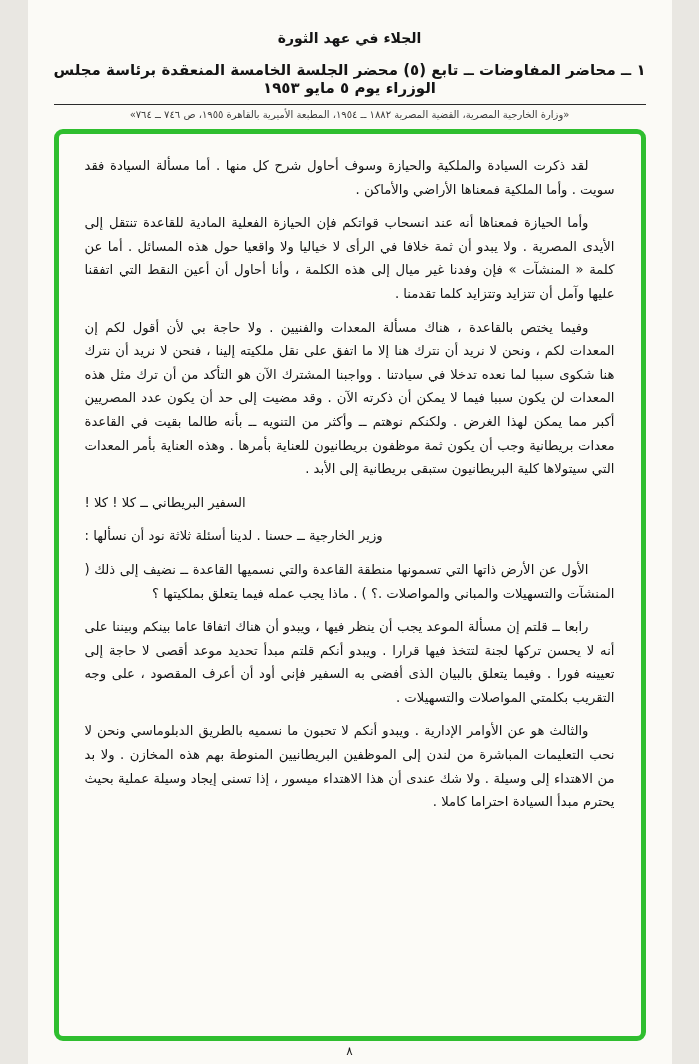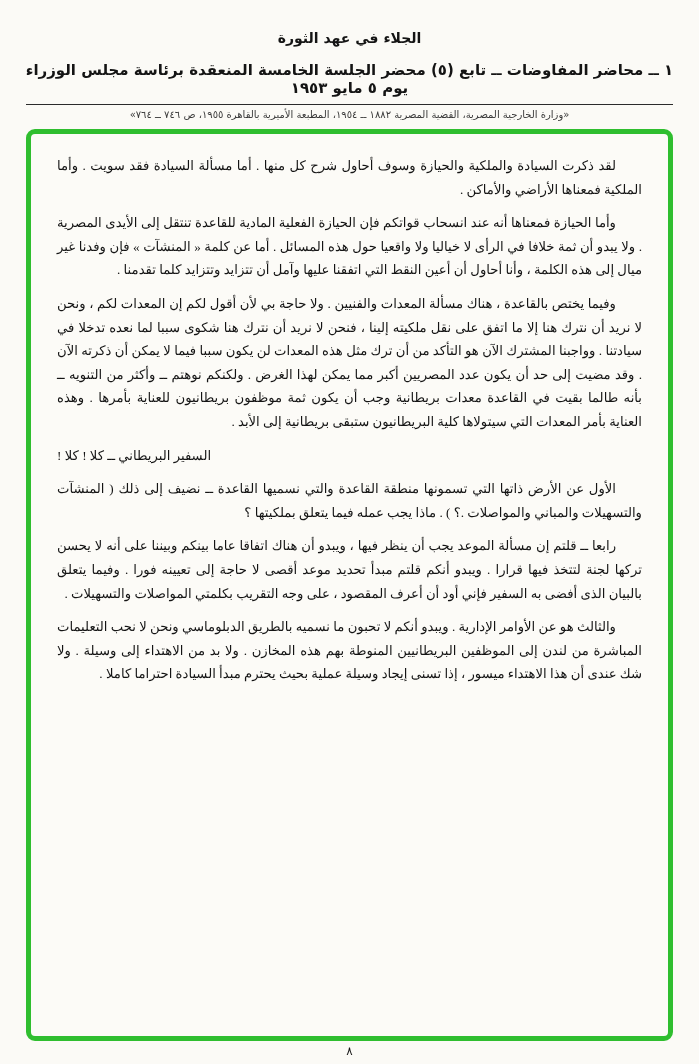--- a/index.html
+++ b/index.html
@@ -2,21 +2,21 @@
 <html lang="ar"><head>
 <meta charset="utf-8">
 <style>
   html, body { margin: 0; padding: 0; }
   body {
     background: #e9e7e2;
     font-family: "DejaVu Sans", sans-serif;
   }
   .page {
     position: relative;
-    width: 699px;
+    width: 644px;
     height: 1064px;
     margin: 0 auto;
     background: #fbfaf6;
     box-sizing: border-box;
     color: #141414;
     overflow: hidden;
   }
   .header {
     text-align: center;
     padding-top: 30px;
@@ -54,21 +54,20 @@
     background: #fcfbf7;
   }
   .para {
     direction: rtl;
     text-align: justify;
     font-size: 13.2px;
     line-height: 23.6px;
     margin: 0 0 10px 0;
     text-indent: 26px;
     color: #141414;
-    font-family: Liberation Serif, serif;
   }
   .para.dialogue {
     text-align: left;
     text-indent: 56px;
   }
   .footer {
     position: absolute;
     bottom: 6px;
     left: 0;
     right: 0;
@@ -87,20 +86,21 @@
     <div class="doc-heading">١ ــ محاضر المفاوضات ــ تابع (٥) محضر الجلسة الخامسة المنعقدة برئاسة مجلس الوزراء يوم ٥ مايو ١٩٥٣</div>
     <hr class="header-rule">
     <div class="doc-citation">«وزارة الخارجية المصرية، القضية المصرية ١٨٨٢ ــ ١٩٥٤، المطبعة الأميرية بالقاهرة ١٩٥٥، ص ٧٤٦ ــ ٧٦٤»</div>
   </div>
 
   <div class="green-box">
     <p class="para">لقد ذكرت السيادة والملكية والحيازة وسوف أحاول شرح كل منها . أما مسألة السيادة فقد سويت . وأما الملكية فمعناها الأراضي والأماكن .</p>
     <p class="para">وأما الحيازة فمعناها أنه عند انسحاب قواتكم فإن الحيازة الفعلية المادية للقاعدة تنتقل إلى الأيدى المصرية . ولا يبدو أن ثمة خلافا في الرأى لا خياليا ولا واقعيا حول هذه المسائل . أما عن كلمة « المنشآت » فإن وفدنا غير ميال إلى هذه الكلمة ، وأنا أحاول أن أعين النقط التي اتفقنا عليها وآمل أن تتزايد وتتزايد كلما تقدمنا .</p>
     <p class="para">وفيما يختص بالقاعدة ، هناك مسألة المعدات والفنيين . ولا حاجة بي لأن أقول لكم إن المعدات لكم ، ونحن لا نريد أن نترك هنا إلا ما اتفق على نقل ملكيته إلينا ، فنحن لا نريد أن نترك هنا شكوى سببا لما نعده تدخلا في سيادتنا . وواجبنا المشترك الآن هو التأكد من أن ترك مثل هذه المعدات لن يكون سببا فيما لا يمكن أن ذكرته الآن . وقد مضيت إلى حد أن يكون عدد المصريين أكبر مما يمكن لهذا الغرض . ولكنكم نوهتم ــ وأكثر من التنويه ــ بأنه طالما بقيت في القاعدة معدات بريطانية وجب أن يكون ثمة موظفون بريطانيون للعناية بأمرها . وهذه العناية بأمر المعدات التي سيتولاها كلية البريطانيون ستبقى بريطانية إلى الأبد .</p>
     <p class="para dialogue">السفير البريطاني ــ كلا ! كلا !</p>
+    <p class="para dialogue">وزير الخارجية ــ حسنا . لدينا أسئلة ثلاثة نود أن نسألها :</p>
     <p class="para">الأول عن الأرض ذاتها التي تسمونها منطقة القاعدة والتي نسميها القاعدة ــ نضيف إلى ذلك ( المنشآت والتسهيلات والمباني والمواصلات .؟ ) . ماذا يجب عمله فيما يتعلق بملكيتها ؟</p>
     <p class="para">رابعا ــ قلتم إن مسألة الموعد يجب أن ينظر فيها ، ويبدو أن هناك اتفاقا عاما بينكم وبيننا على أنه لا يحسن تركها لجنة لتتخذ فيها قرارا . ويبدو أنكم قلتم مبدأ تحديد موعد أقصى لا حاجة إلى تعيينه فورا . وفيما يتعلق بالبيان الذى أفضى به السفير فإني أود أن أعرف المقصود ، على وجه التقريب بكلمتي المواصلات والتسهيلات .</p>
     <p class="para">والثالث هو عن الأوامر الإدارية . ويبدو أنكم لا تحبون ما نسميه بالطريق الدبلوماسي ونحن لا نحب التعليمات المباشرة من لندن إلى الموظفين البريطانيين المنوطة بهم هذه المخازن . ولا بد من الاهتداء إلى وسيلة . ولا شك عندى أن هذا الاهتداء ميسور ، إذا تسنى إيجاد وسيلة عملية بحيث يحترم مبدأ السيادة احتراما كاملا .</p>
   </div>
 
   <div class="footer">
     <span>٨</span>
   </div>
 
 </div>

